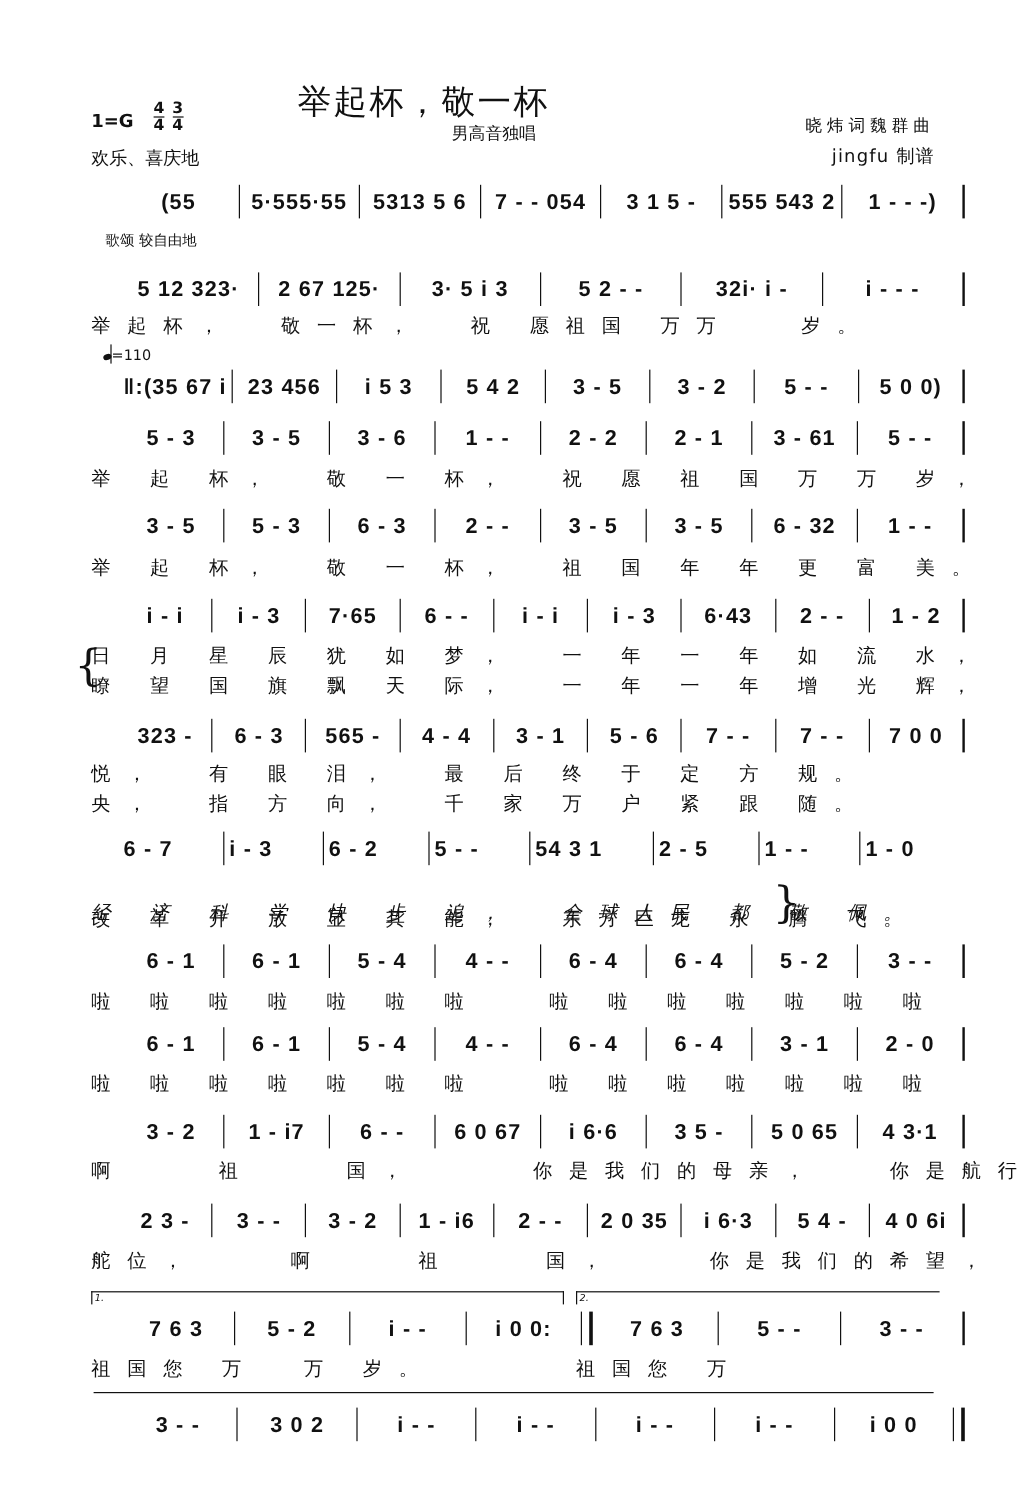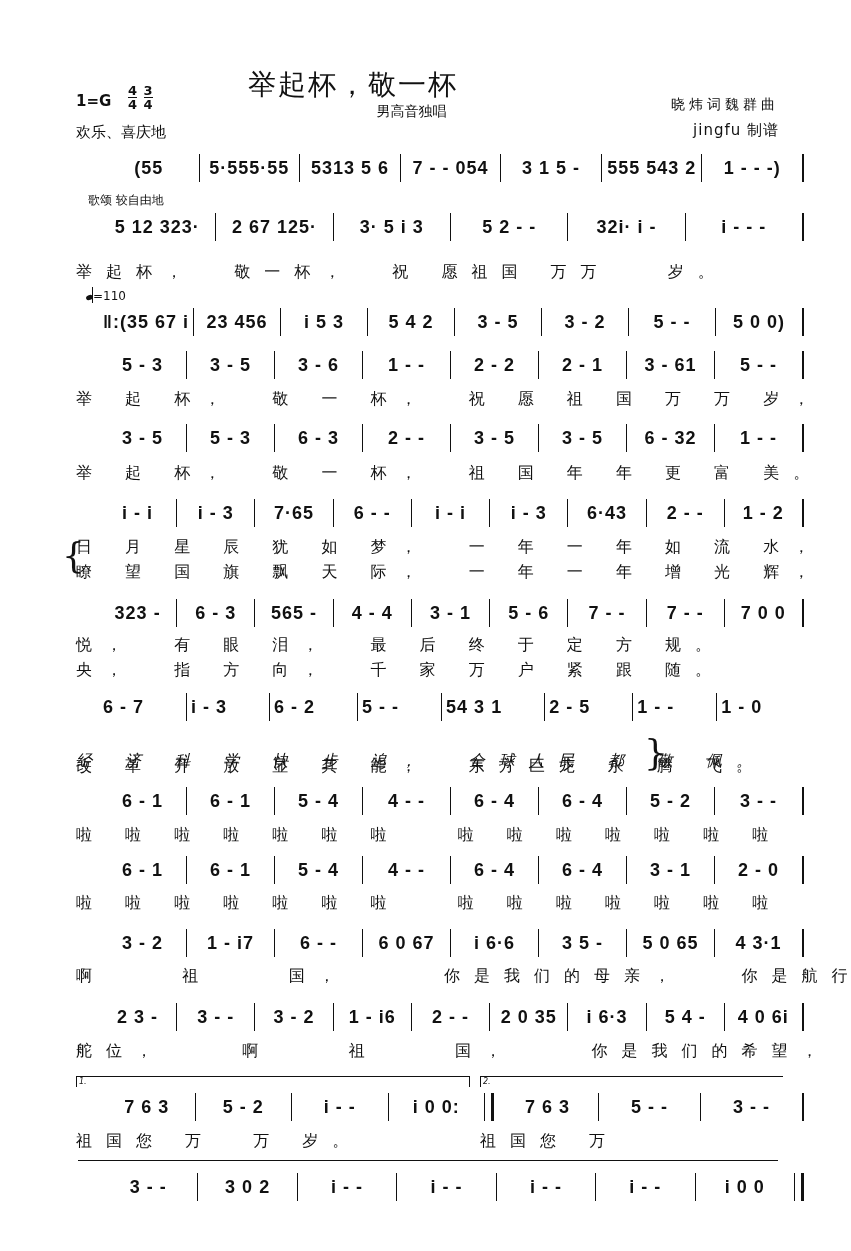--- a/index.html
+++ b/index.html
@@ -53,21 +53,21 @@
   <div class="measure">5·555·55</div>
   <div class="measure">5313 5 6</div>
   <div class="measure">7 - - 054</div>
   <div class="measure">3 1 5 -</div>
   <div class="measure">555 543 2</div>
   <div class="measure">1 - - -)</div>
   <div class="line-end"></div>
 </div>
 <div class="abs small-label" style="left:88px; top:192px;">歌颂 较自由地</div>
 
-<div class="abs note-line" style="top:212px;">
+<div class="abs note-line" style="top:226px;">
   <div class="measure first">5 12 323·</div>
   <div class="measure">2 67 125·</div>
   <div class="measure">3· 5 i 3</div>
   <div class="measure">5 2 - -</div>
   <div class="measure">32i· i -</div>
   <div class="measure">i - - -</div>
   <div class="line-end"></div>
 </div>
 <div class="abs lyric-line" style="top:262px;">举起杯，  敬一杯，  祝 愿祖国 万万   岁。</div>
 

